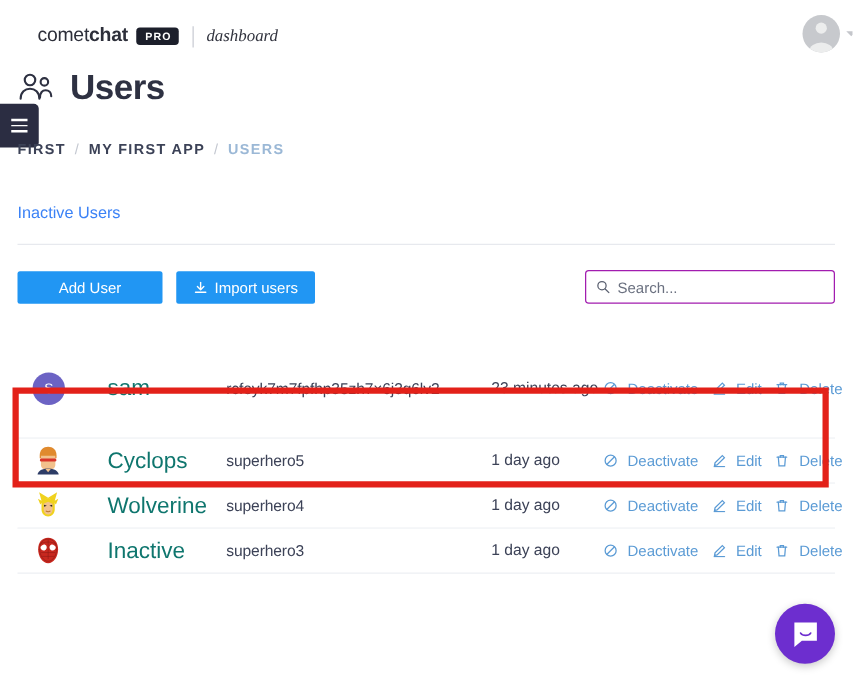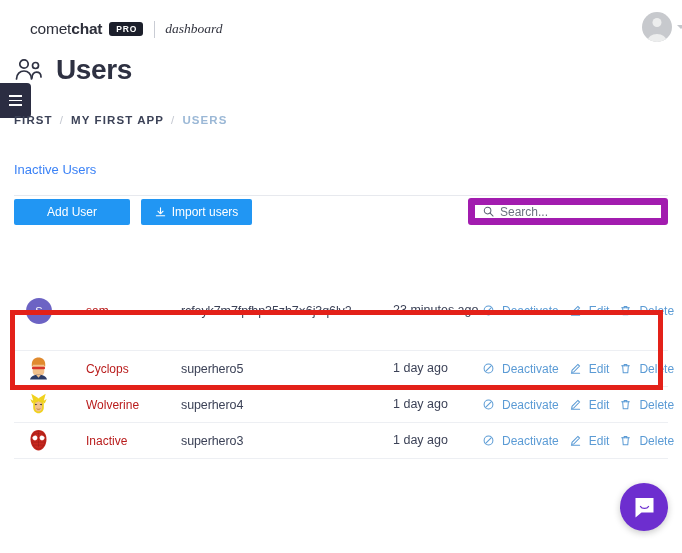--- a/index.html
+++ b/index.html
@@ -184,21 +184,21 @@
     content: "";
     position: absolute;
     left: 0; right: 0; bottom: -1px;
     height: 2.5px;
     background: #4d839e;
   }
 
   
   .action-row {
     position: absolute;
-    left: 14px; top: 199px;
+    left: 14px; top: 217px;
     width: 654px;
     height: 27px;
   }
   .btn {
     height: 26px;
     background: #2196f3;
     color: #ffffff;
     border: none;
     border-radius: 2px;
     font-family: "Liberation Sans", sans-serif;
@@ -211,21 +211,21 @@
     padding: 0 10px;
   }
   .btn-add { position: absolute; left: 0; top: 0; width: 116px; }
   .btn-import { position: absolute; left: 127px; top: 0; width: 111px; }
   .dl-icon { width: 11px; height: 11px; display: block; }
 
   .search-box {
     position: absolute;
     right: 0; top: -1px;
     width: 200px; height: 27px;
-    border: 7px solid #a21caf;
+    border: 1px solid #a21caf;
     border-radius: 3px;
     background: #ffffff;
     display: flex;
     align-items: center;
     padding: 0 8px;
     gap: 6px;
   }
   .search-icon { width: 11px; height: 11px; display:block; flex: none; }
   .search-input {
     border: none;
@@ -278,24 +278,24 @@
     color: #ffffff;
     font-size: 11px;
     display: flex;
     align-items: center;
     justify-content: center;
     font-weight: 400;
   }
   .avatar-img { width: 25px; height: 25px; display: block; }
 
   .name-link {
-    color: #b91c1c;
+    color: #0f766e;
     text-decoration: none;
     cursor: pointer;
-    font-size: 12px;
+    font-size: 18px;
   }
   .uid-text { color: #3c4257; letter-spacing: -0.1px; }
   .created-text { color: #3c4257; line-height: 1.45; }
 
   .act {
     display: inline-flex;
     align-items: center;
     gap: 8px;
     color: #5b9bd5;
     font-size: 12px;

